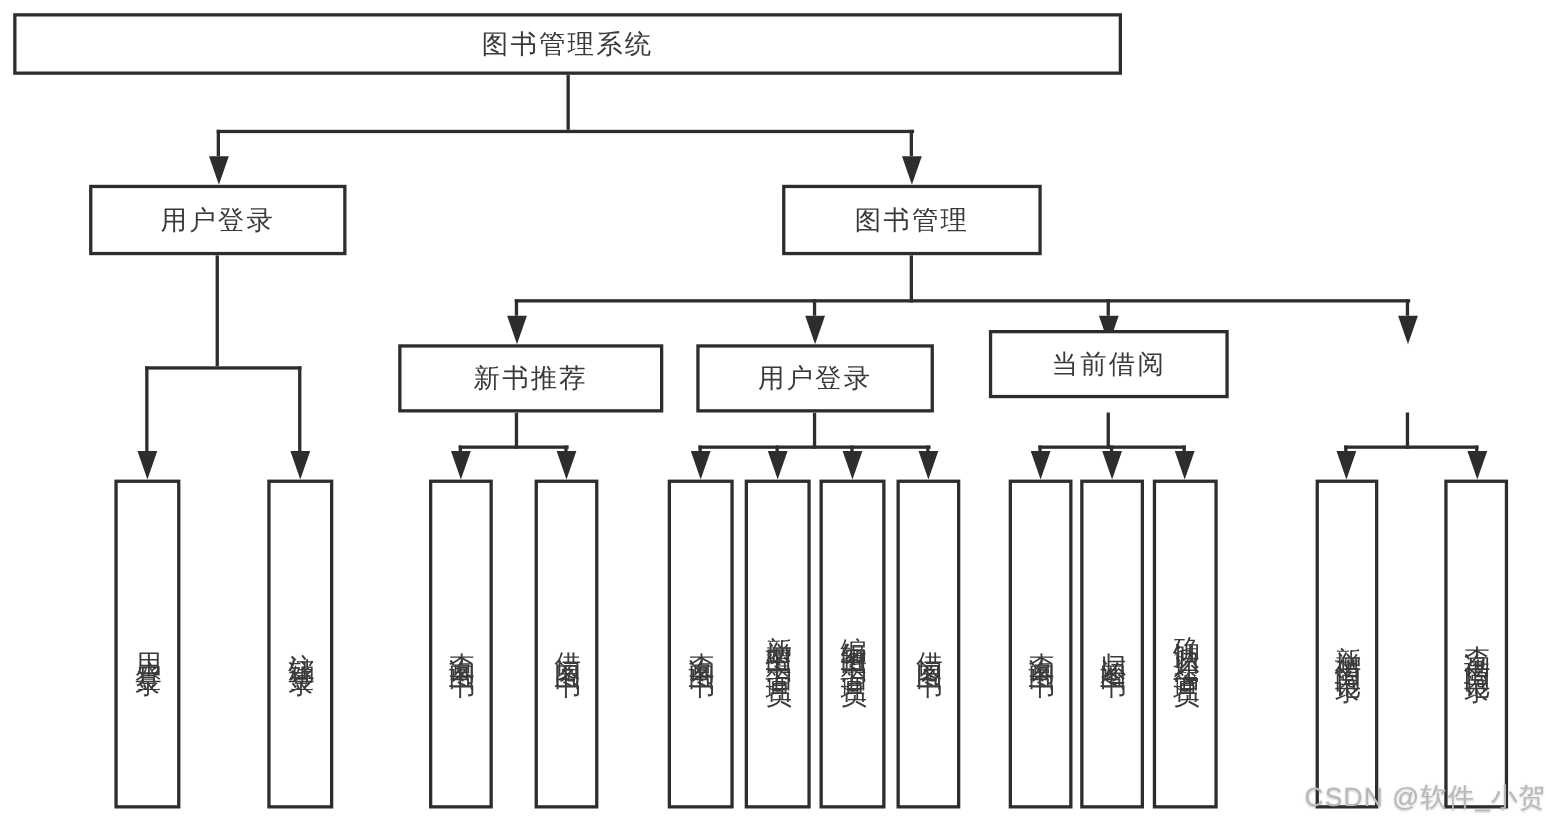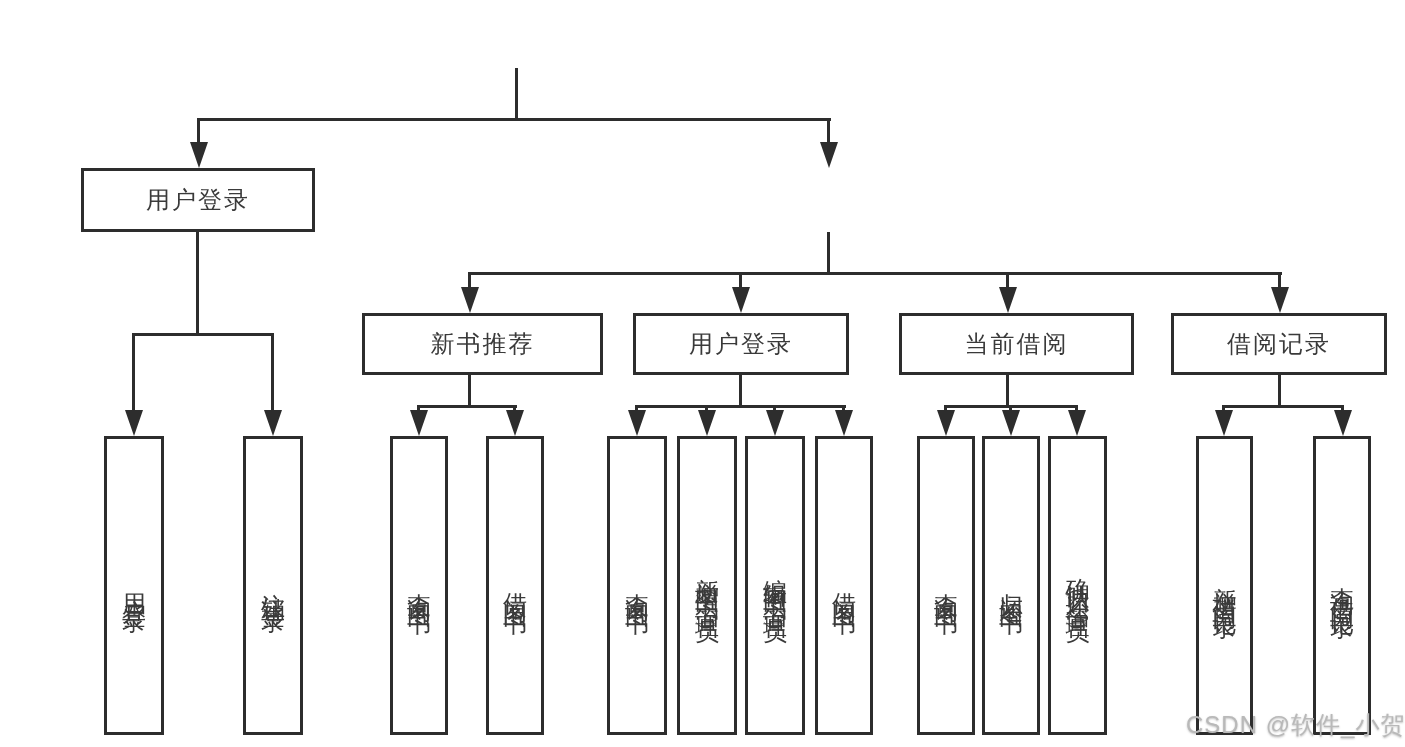--- a/index.html
+++ b/index.html
@@ -28,36 +28,39 @@
     position:absolute;left:1186px;top:709px;z-index:3;
     font-size:24px;color:#b9b9b9;letter-spacing:1px;white-space:nowrap;
     text-shadow:0 1px 2px rgba(70,70,70,0.35);
   }
 </style>
 </head>
 <body>
 
 <div class="canvas">
 
+  <div class="box" style="left:12px;top:12px;width:1008px;height:56px">
+    <span class="hlabel">图书管理系统</span>
+  </div>
 
   <div class="box" style="left:81px;top:168px;width:234px;height:64px">
     <span class="hlabel">用户登录</span>
+  </div>
+  <div class="box" style="left:711px;top:168px;width:236px;height:64px">
+    <span class="hlabel">图书管理</span>
   </div>
 
   <div class="box" style="left:362px;top:313px;width:241px;height:62px">
     <span class="hlabel">新书推荐</span>
   </div>
   <div class="box" style="left:633px;top:313px;width:216px;height:62px">
     <span class="hlabel">用户登录</span>
   </div>
-  <div class="box" style="left:899px;top:313px;width:235px;height:62px">
+  <div class="box" style="left:899px;top:300px;width:218px;height:62px">
     <span class="hlabel">当前借阅</span>
-  </div>
-  <div class="box" style="left:1171px;top:313px;width:216px;height:62px">
-    <span class="hlabel">借阅记录</span>
   </div>
 
   <div class="box" style="left:104px;top:436px;width:60px;height:299px">
     <span class="vlabel">用户登录</span>
   </div>
   <div class="box" style="left:243px;top:436px;width:60px;height:299px">
     <span class="vlabel">注销登录</span>
   </div>
 
   <div class="box" style="left:390px;top:436px;width:58px;height:299px">

